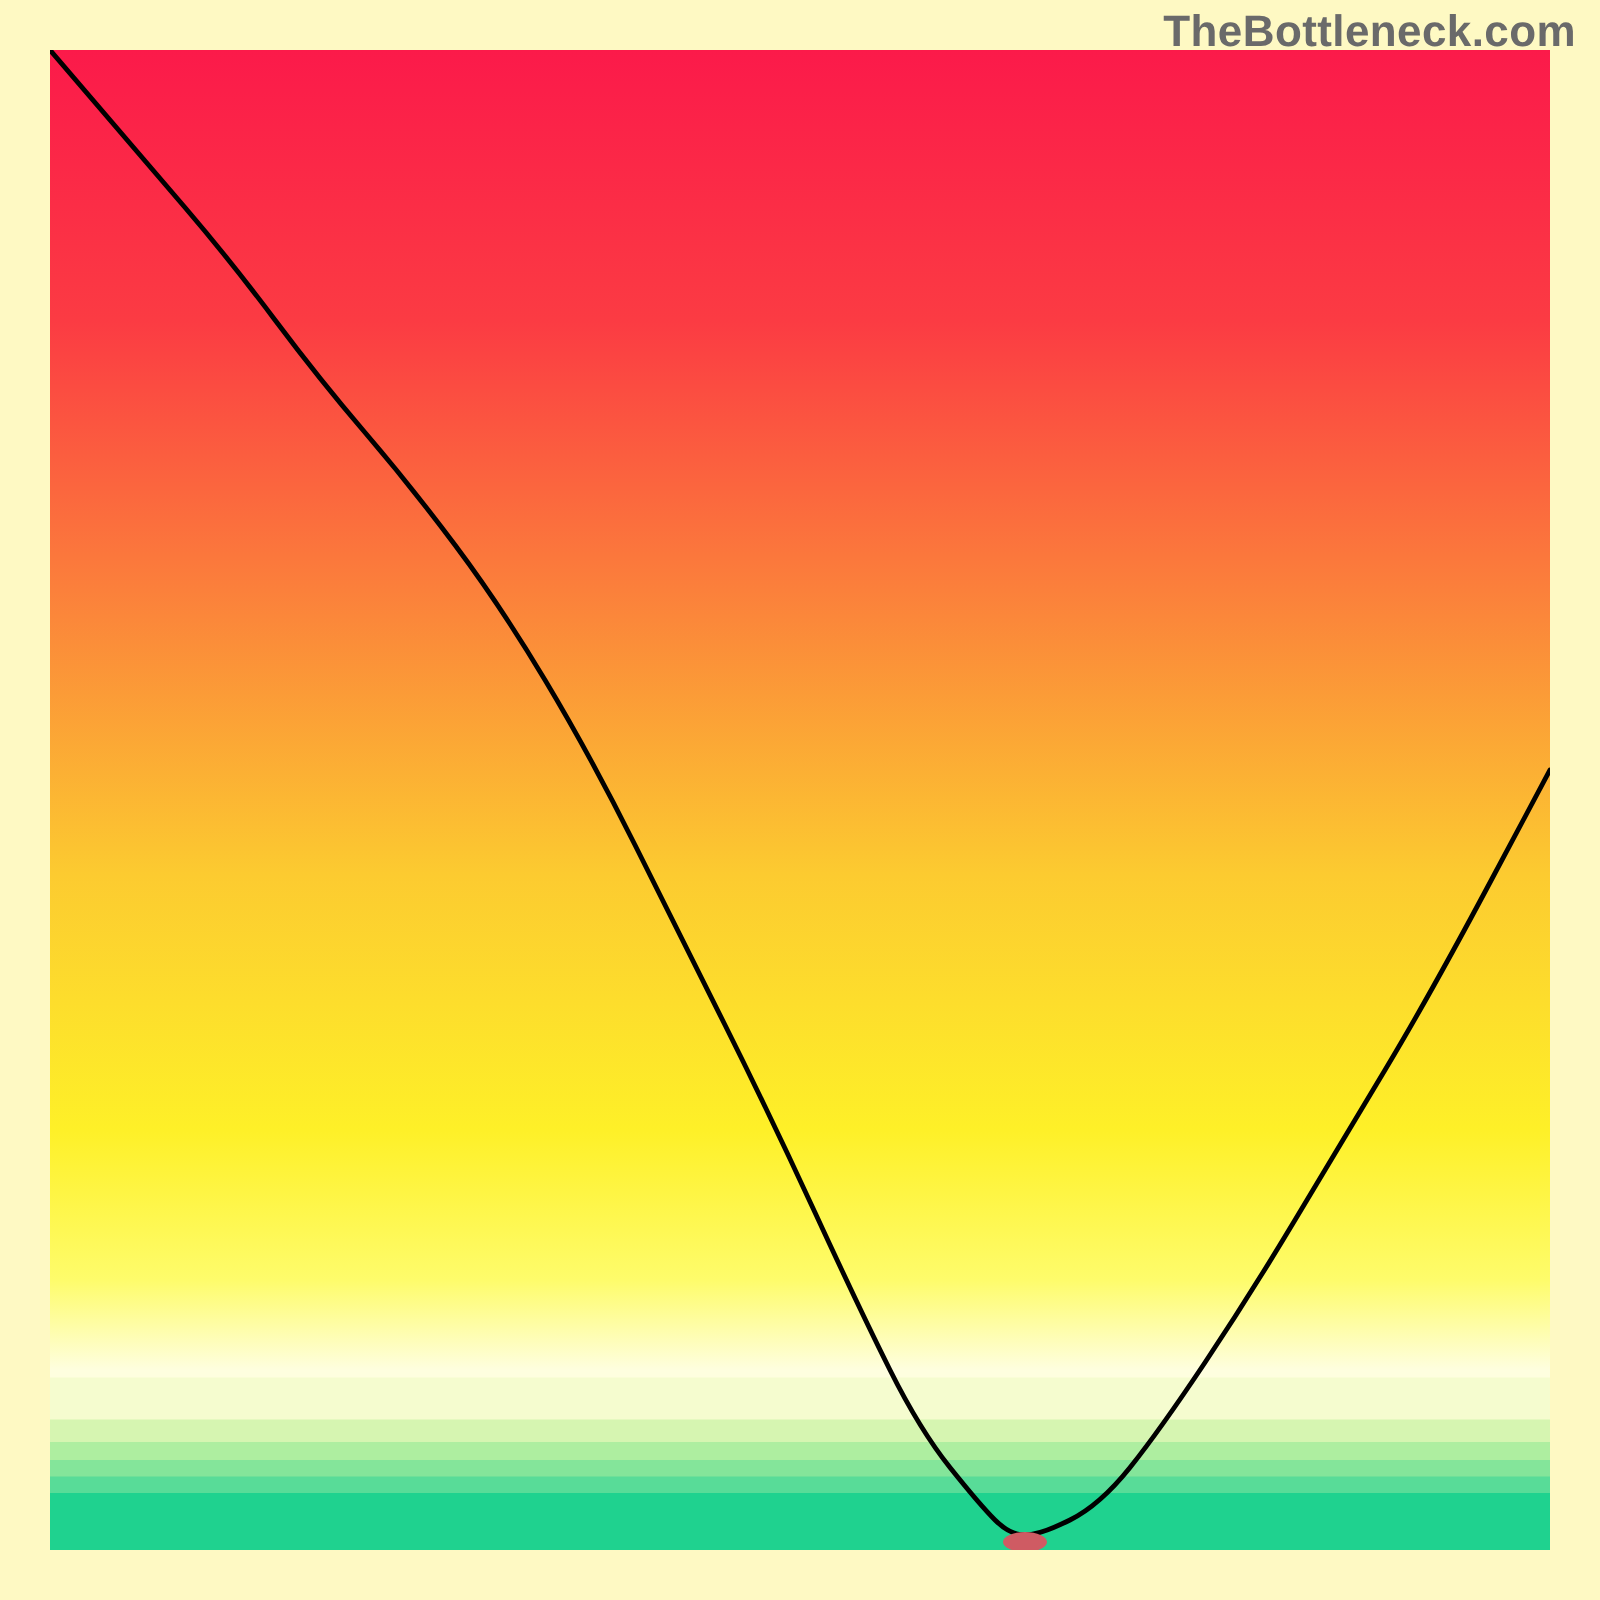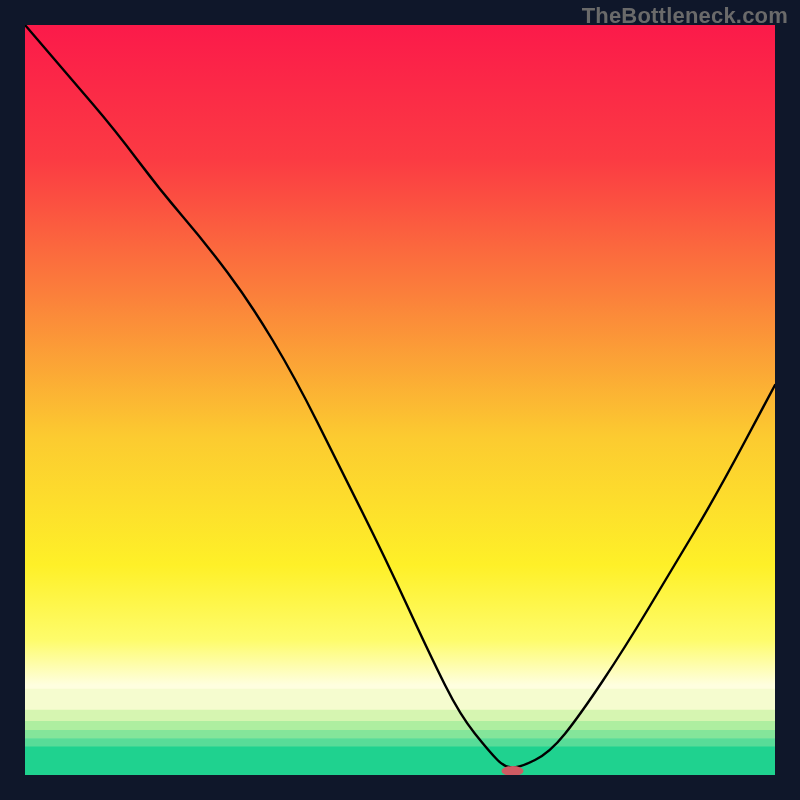--- a/index.html
+++ b/index.html
@@ -8,21 +8,21 @@
     width: 800px;
     height: 800px;
     background: #000;
     overflow: hidden;
     font-family: Arial, Helvetica, sans-serif;
   }
   .frame {
     position: relative;
     width: 800px;
     height: 800px;
-    background: #0f172a;
+    background: #fef9c3;
   }
   .plot-area {
     position: absolute;
     left: 25px;
     top: 25px;
     width: 750px;
     height: 750px;
   }
   .watermark {
     position: absolute;

